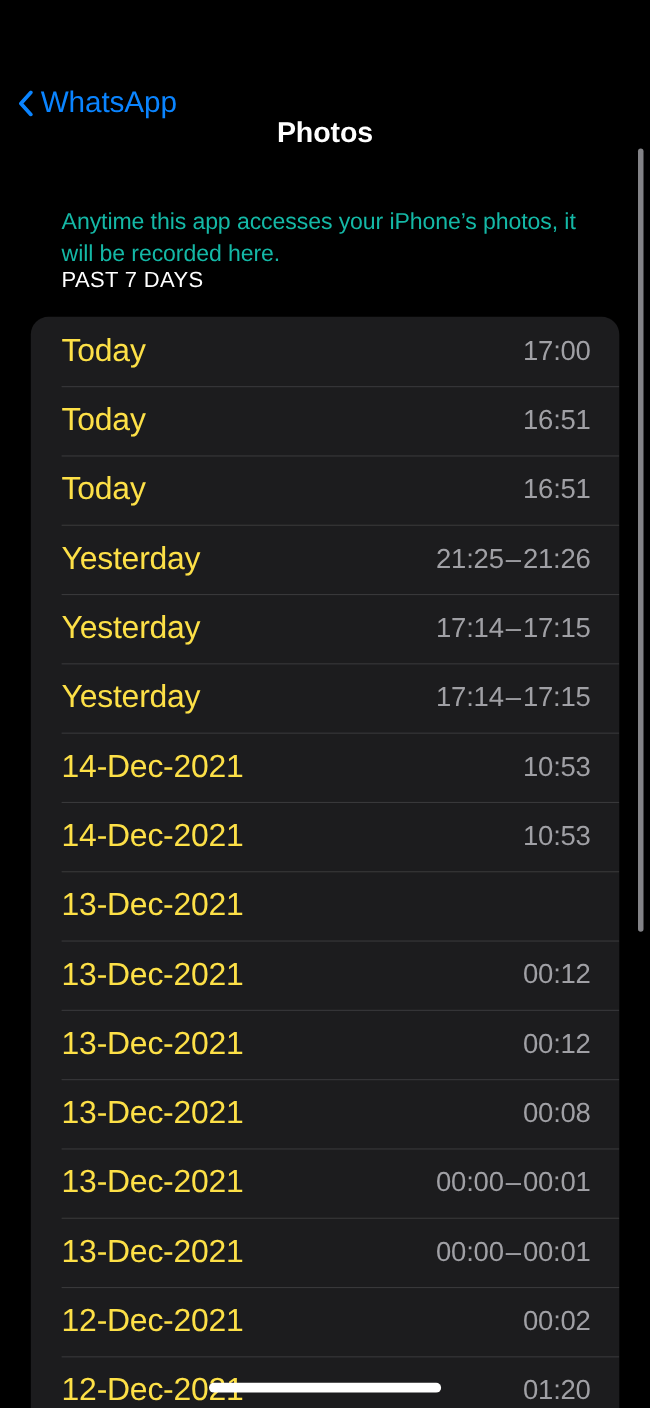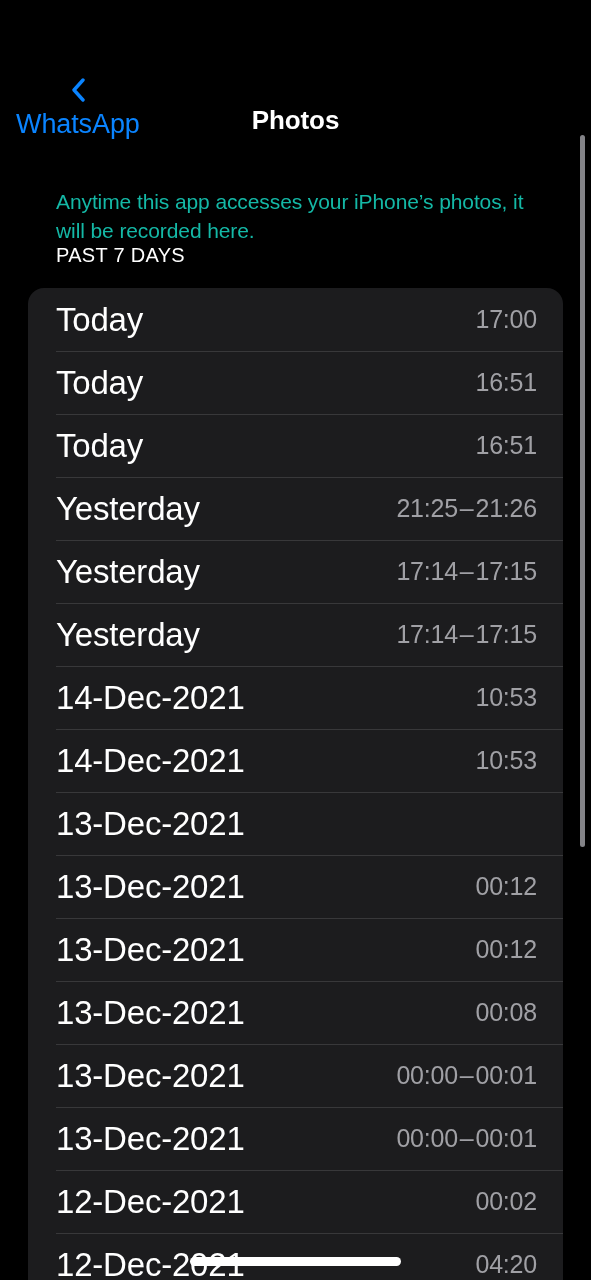--- a/index.html
+++ b/index.html
@@ -51,21 +51,20 @@
 
   
   #nav-bar {
     position:absolute; top:64px; left:0;
     width:591px; height:72px;
   }
   #back-button {
     position:absolute; left:16px; top:14px;
     display:flex; align-items:center; gap:7px;
     cursor:pointer;
-    flex-direction:column;
   }
   #chev { display:block; width:14px; height:24px; }
   #back-label {
     font-size:27px; color:#0a84ff; letter-spacing:-0.1px;
   }
   #page-title {
     position:absolute; left:0; top:17px; width:591px;
     text-align:center;
     font-size:26px; font-weight:700; color:#fff;
     letter-spacing:-0.1px;
@@ -98,21 +97,21 @@
     justify-content:space-between;
     padding:0 26px 0 28px;
     cursor:default;
   }
   .row + .row::before {
     content:"";
     position:absolute; left:28px; right:0; top:0;
     height:1px; background:#38383a;
   }
   .row-date {
-    font-size:33px; color:#ffffff;
+    font-size:29px; color:#fde047;
     letter-spacing:-0.2px; white-space:nowrap;
   }
   .row-time {
     font-size:25px; color:#a0a0a5;
     letter-spacing:-0.2px; white-space:nowrap;
   }
 
   
   #scroll-indicator {
     position:absolute; right:6px; top:135px;
@@ -207,21 +206,21 @@
       <div class="row">
         <span class="row-date">13-Dec-2021</span>
         <span class="row-time">00:00 – 00:01</span>
       </div>
       <div class="row">
         <span class="row-date">12-Dec-2021</span>
         <span class="row-time">00:02</span>
       </div>
       <div class="row">
         <span class="row-date">12-Dec-2021</span>
-        <span class="row-time">04:20</span>
+        <span class="row-time">01:20</span>
       </div>
     </div>
 
   <div id="scroll-indicator"></div>
 
   <div id="home-indicator"></div>
 
 </div>
 
 </body></html>

